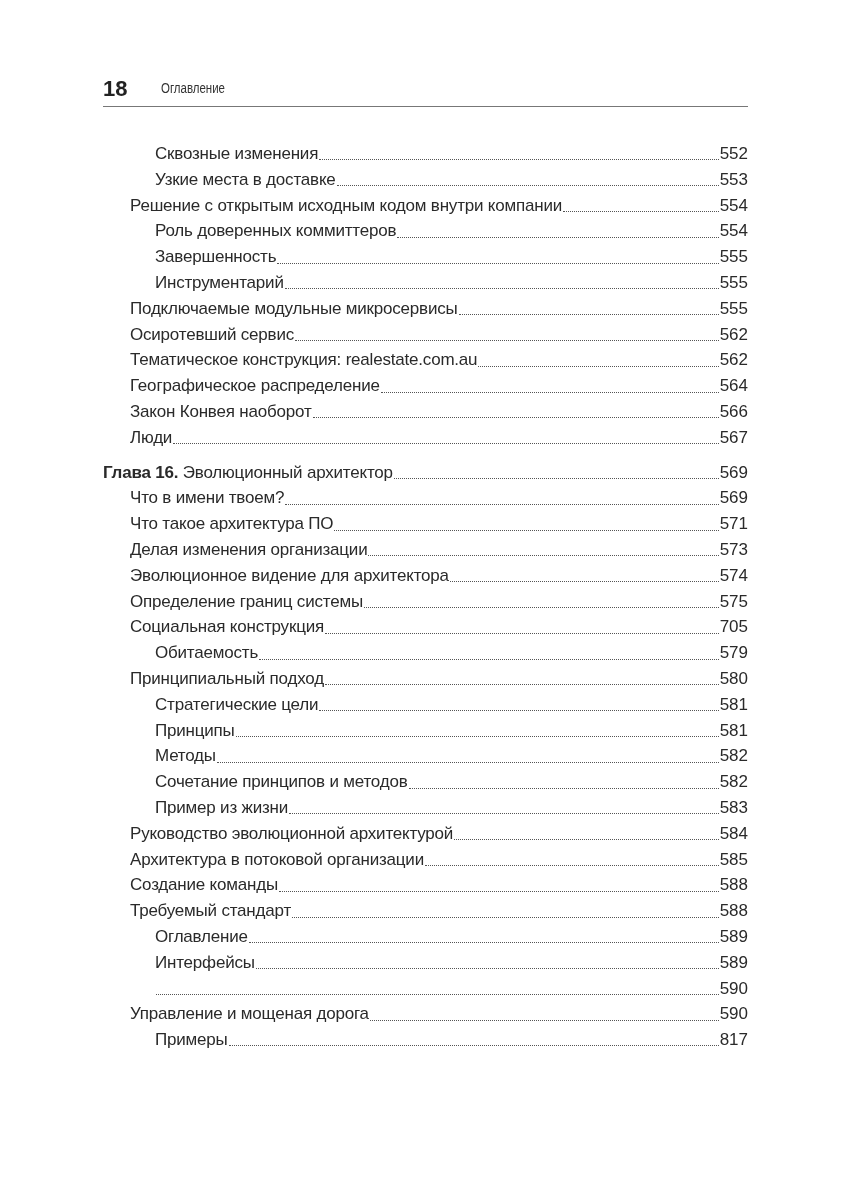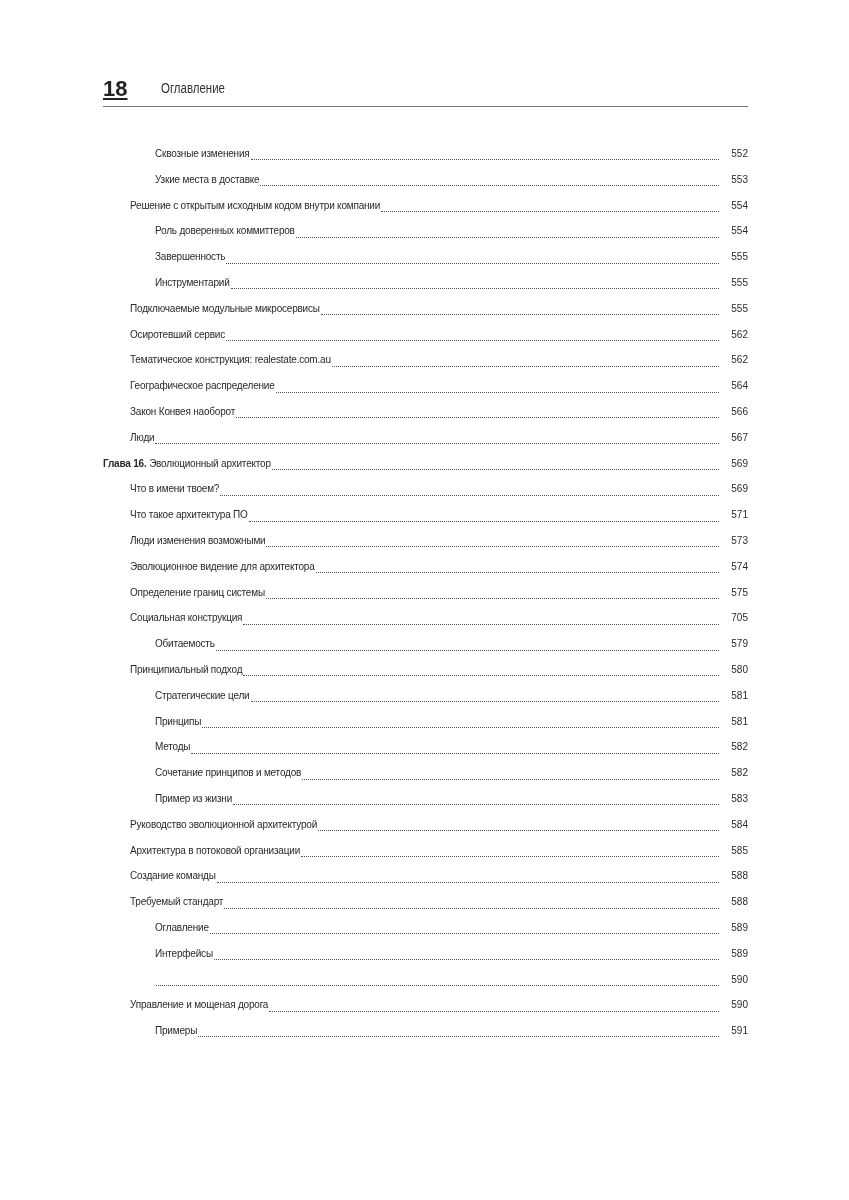--- a/index.html
+++ b/index.html
@@ -7,37 +7,37 @@
       width: 849px; height: 1200px; background: #ffffff;
       font-family: "Liberation Sans", sans-serif;
       color: #2a2a2a; position: relative; overflow: hidden;
     }
     .header {
       position: absolute; left: 103px; top: 74px; width: 645px; height: 32px;
       border-bottom: 1.5px solid #777;
     }
     .page-num {
       position: absolute; left: 0; top: 2px;
-      font-size: 22px; font-weight: bold; color: #222; text-decoration: underline;
+      font-size: 22px; font-weight: bold; color: #222;
     }
     .running-title {
       position: absolute; left: 58px; top: 6px;
       font-size: 14px; color: #333; transform: scaleX(0.82); transform-origin: left;
     }
     .toc {
       position: absolute; left: 103px; top: 141px; width: 645px;
     }
     .row {
       position: relative; height: 25.8px; display: flex; align-items: flex-end;
-      font-size: 10px; line-height: 25.8px; white-space: nowrap;
+      font-size: 17px; line-height: 25.8px; white-space: nowrap;
     }
     .row.l1 { padding-left: 27px; }
     .row.l2 { padding-left: 52px; }
     .row.l0 { padding-left: 0; }
-    .row.gap { }
+    .row.gap { margin-top: 9px; }
     .label { flex: 0 0 auto; letter-spacing: -0.2px; }
     .label b { font-weight: bold; }
     .dots {
       flex: 1 1 auto; overflow: hidden; margin: 0 1px;
       border-bottom: 1.5px dotted #555; height: 0; align-self: center;
       position: relative; top: 6px;
     }
     .pg { flex: 0 0 auto; text-align: right; min-width: 28px; }
   </style>
 </head>
@@ -118,21 +118,21 @@
       <span class="label"><span>Что в имени твоем?</span></span>
       <span class="dots"></span>
       <span class="pg">569</span>
     </div>
     <div class="row l1">
       <span class="label"><span>Что такое архитектура ПО</span></span>
       <span class="dots"></span>
       <span class="pg">571</span>
     </div>
     <div class="row l1">
-      <span class="label"><span>Люди изменения возможными</span></span>
+      <span class="label"><span>Делая изменения организации</span></span>
       <span class="dots"></span>
       <span class="pg">573</span>
     </div>
     <div class="row l1">
       <span class="label"><span>Эволюционное видение для архитектора</span></span>
       <span class="dots"></span>
       <span class="pg">574</span>
     </div>
     <div class="row l1">
       <span class="label"><span>Определение границ системы</span></span>
@@ -214,15 +214,15 @@
       <span class="pg">590</span>
     </div>
     <div class="row l1">
       <span class="label"><span>Управление и мощеная дорога</span></span>
       <span class="dots"></span>
       <span class="pg">590</span>
     </div>
     <div class="row l2">
       <span class="label"><span>Примеры</span></span>
       <span class="dots"></span>
-      <span class="pg">591</span>
+      <span class="pg">817</span>
     </div>
   </div>
 
 </body></html>

